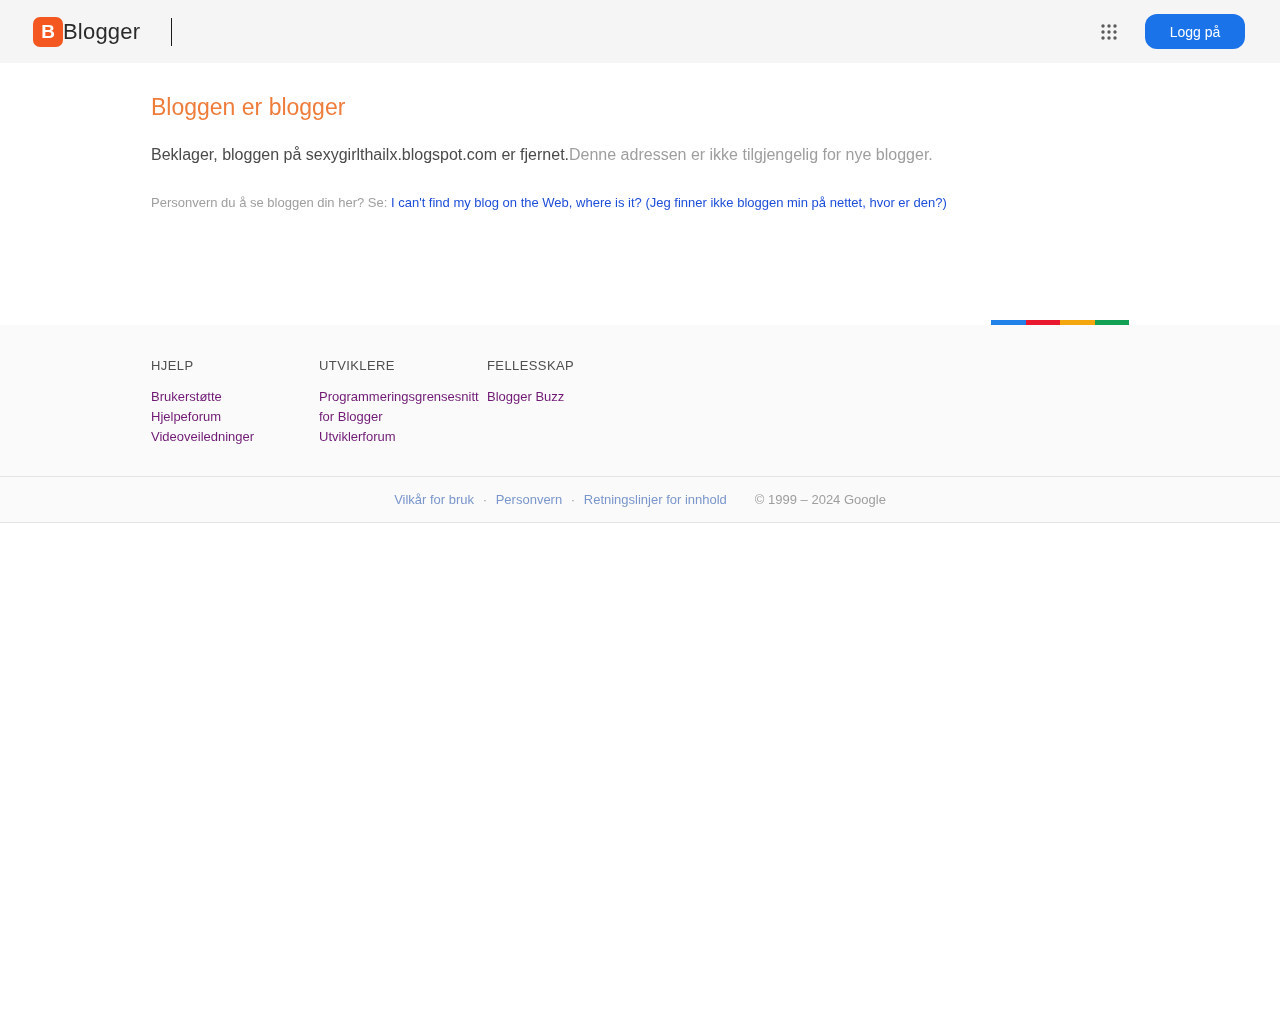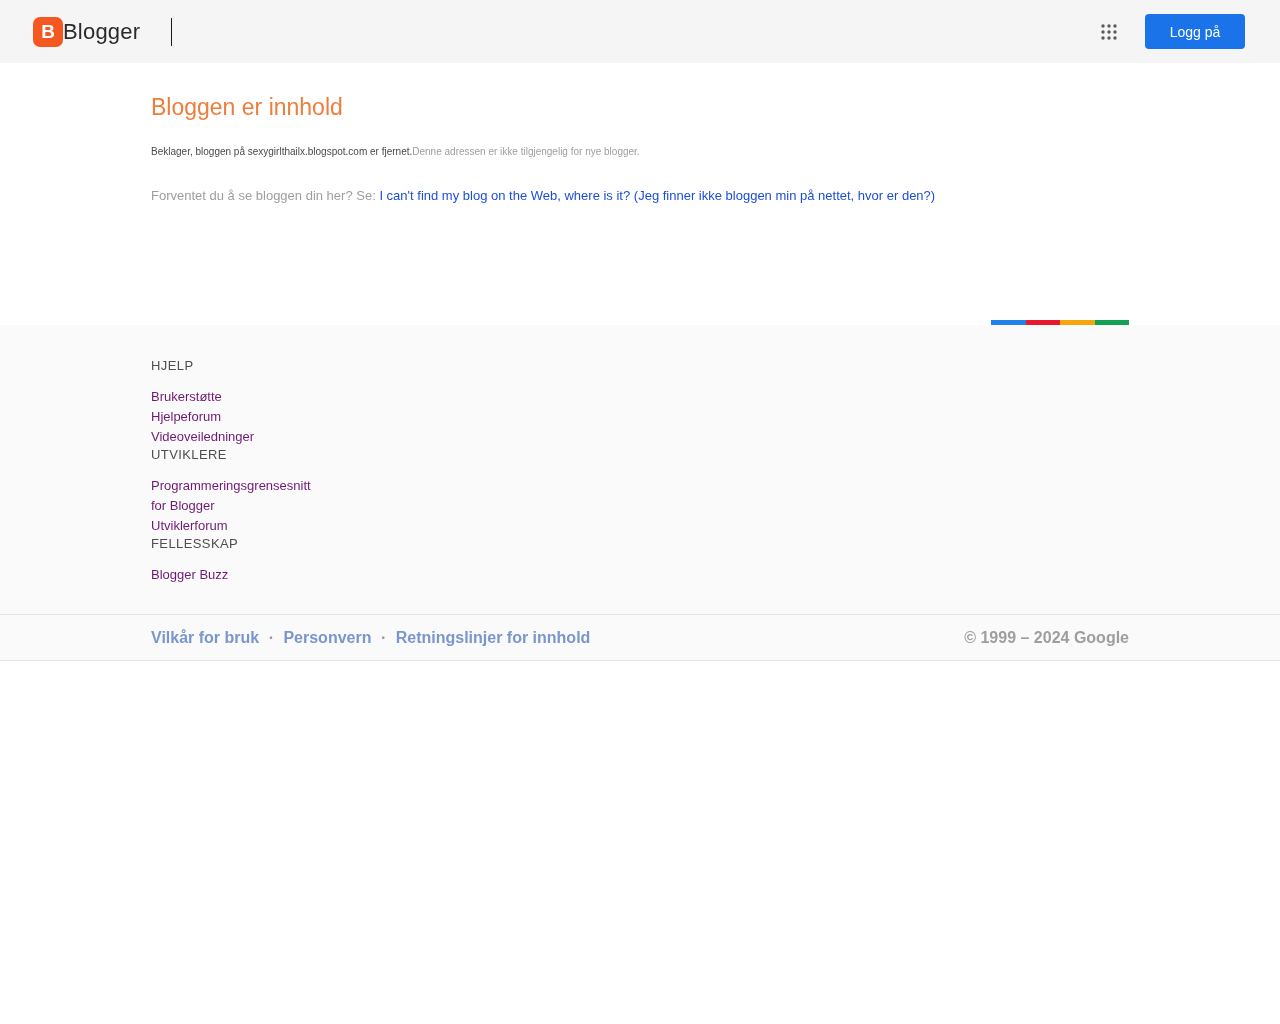--- a/index.html
+++ b/index.html
@@ -47,46 +47,46 @@
     margin-right: 26px;
     display: flex; align-items: center; justify-content: center;
     cursor: pointer;
   }
   .signin {
     border: none;
     background: #1a73e8;
     color: #ffffff;
     font-size: 14px;
     font-family: inherit;
-    border-radius: 4px;
+    border-radius: 12px;
     width: 100px; height: 35px;
     cursor: pointer;
   }
 
   
   main { height: 257px; padding-top: 31px; }
   .page-title {
     margin: 0;
     font-size: 23px;
     font-weight: 400;
     color: #ee7c3b;
   }
-  .msg { margin: 25px 0 0; font-size: 10px; color: #4a4a4a; }
+  .msg { margin: 25px 0 0; font-size: 16px; color: #4a4a4a; }
   .msg .secondary { color: #9e9e9e; }
   .help { margin: 31px 0 0; font-size: 13px; color: #9e9e9e; }
   .help a { color: #1d4ed8; text-decoration: none; cursor: pointer; }
 
   
   .accent-row { height: 5px; }
   .accent-bar { margin-left: auto; width: 138px; height: 5px; display: flex; }
   .accent-bar span { flex: 1; height: 5px; }
 
   
   .footer-main { background: #fafafa; }
-  .footer-cols { display: flex; padding: 33px 0 29px; flex-direction: column; }
+  .footer-cols { display: flex; padding: 33px 0 29px; }
   .footer-col { width: 168px; }
   .footer-col h4 {
     margin: 0 0 13px;
     font-size: 13px;
     font-weight: 400;
     color: #4f4f4f;
     letter-spacing: 0.4px;
     line-height: 16px;
   }
   .footer-col a {
@@ -101,23 +101,22 @@
     background: #fafafa;
     border-top: 1px solid #e4e4e4;
     border-bottom: 1px solid #e4e4e4;
     height: 47px;
     display: flex;
     align-items: center;
   }
   .footer-bottom-inner {
     display: flex;
     align-items: center;
-    justify-content: space-between;
-    font-size: 16px;
-    font-weight: bold;
+    justify-content: center;
+    font-size: 13px;
   }
   .legal a { color: #7a96cc; text-decoration: none; cursor: pointer; }
   .legal .sep { color: #9a9a9a; margin: 0 5px; }
   .copyright { color: #9e9e9e; margin-left: 28px; }
 </style>
 </head>
 <body>
 
 <header>
   <div class="brand">
@@ -141,24 +140,24 @@
           <circle cx="9" cy="15" r="1.7"></circle>
           <circle cx="15" cy="15" r="1.7"></circle>
       </g>
     </svg>
   </div>
   <button class="signin" style="background: rgb(26, 115, 232);">Logg på</button>
 </header>
 
 <main>
   <div class="container">
-    <h1 class="page-title">Bloggen er innhold</h1>
+    <h1 class="page-title">Bloggen er blogger</h1>
     <p class="msg"><span class="primary">Beklager, bloggen på sexygirlthailx.blogspot.com er fjernet.</span><span class="secondary">Denne adressen er ikke tilgjengelig for nye blogger.</span></p>
     <p class="help">
-      <span>Forventet du å se bloggen din her? Se:</span>
+      <span>Personvern du å se bloggen din her? Se:</span>
       <a href="#">I can't find my blog on the Web, where is it? (Jeg finner ikke bloggen min på nettet, hvor er den?)</a>
     </p>
   </div>
 </main>
 
 <div class="accent-row">
   <div class="container">
     <div class="accent-bar">
       <span style="background: rgb(32, 129, 232);"></span>
       <span style="background: rgb(232, 24, 47);"></span>

